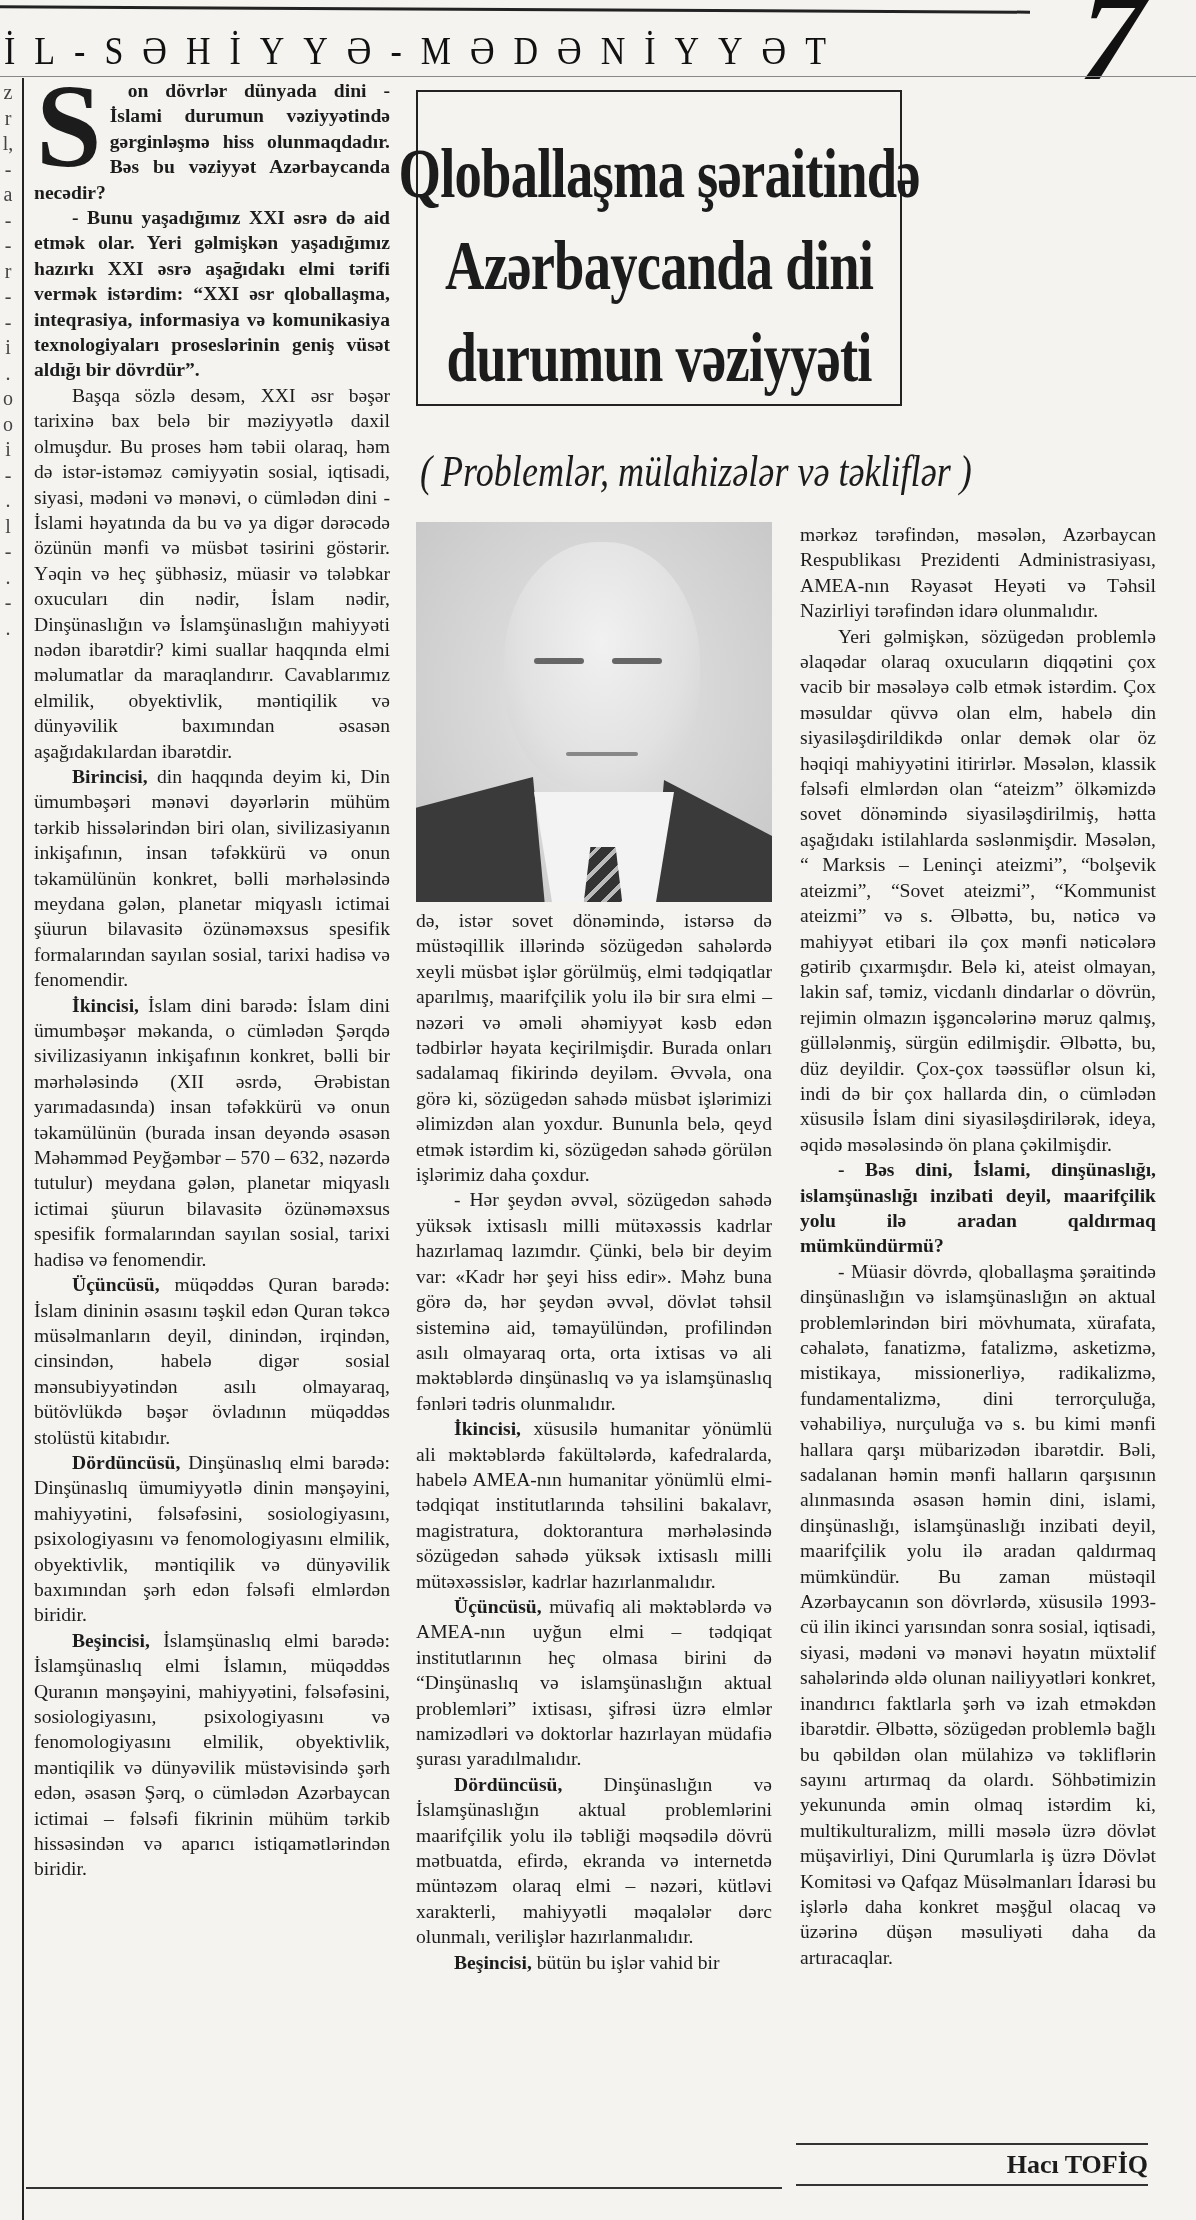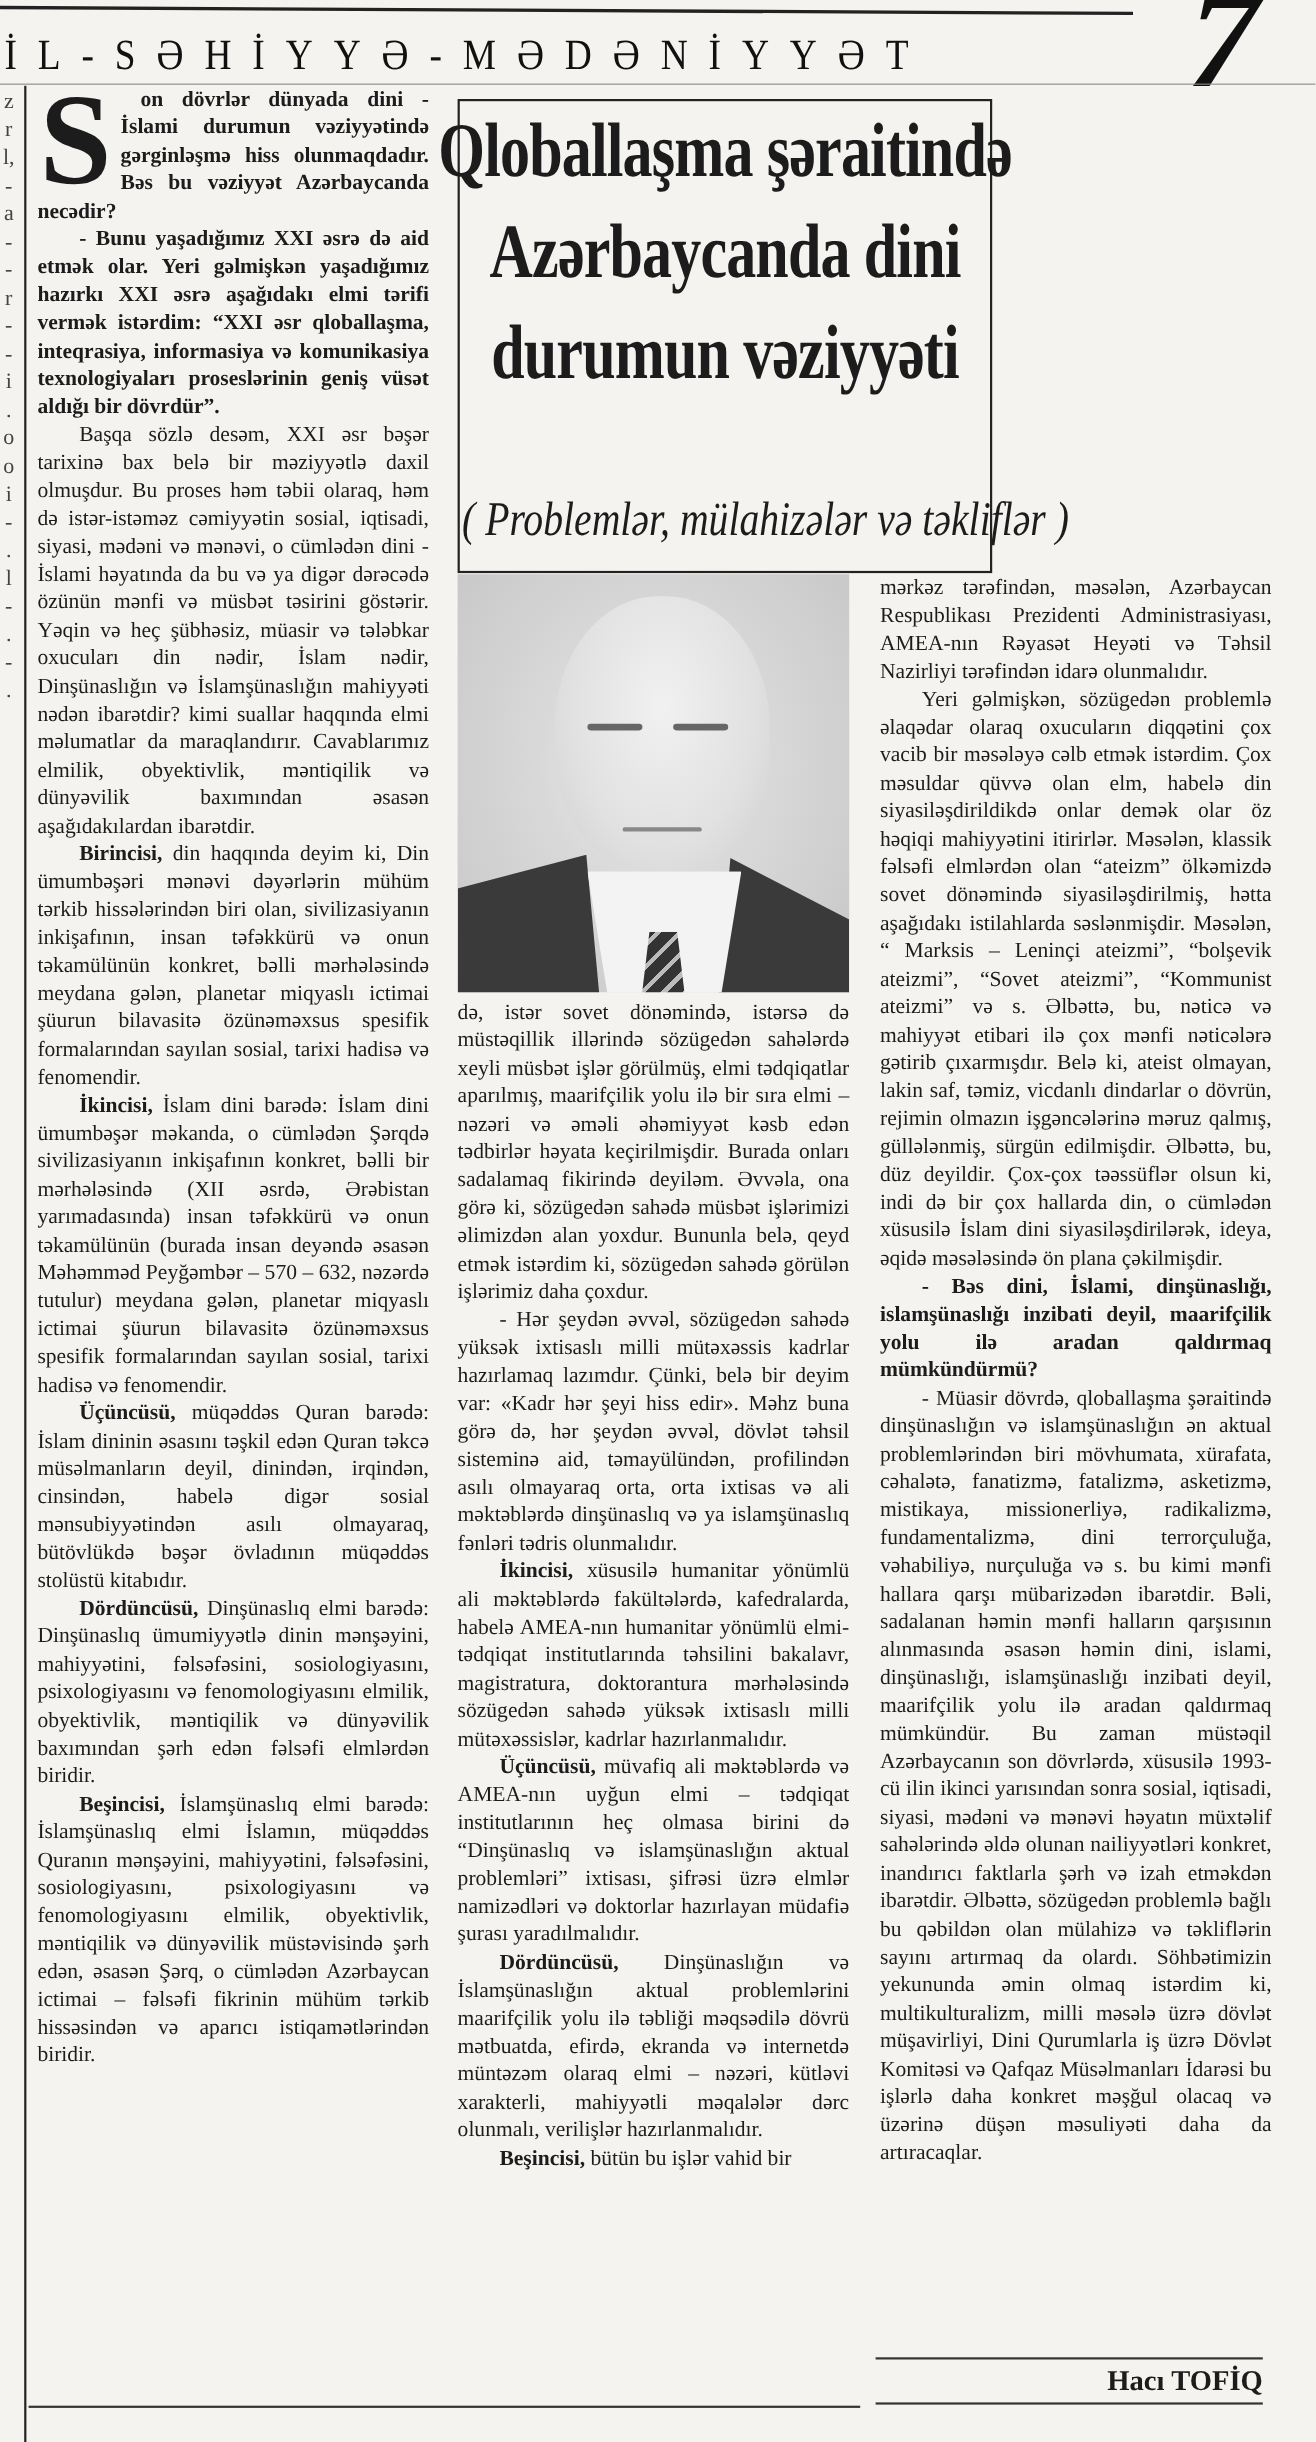--- a/index.html
+++ b/index.html
@@ -37,23 +37,23 @@
   .col .q { font-weight: bold; }
 
   #col1 { left: 34px; top: 78px; width: 356px; }
   .dropcap {
     float: left; font-size: 118px; line-height: 86px; margin: 6px 8px 0 2px;
     font-family: "Liberation Serif", serif; font-weight: bold;
   }
   .lead { font-weight: bold; margin-left: 18px; }
 
   .headline-box {
-    position: absolute; left: 416px; top: 90px; width: 486px; height: 431px;
+    position: absolute; left: 416px; top: 90px; width: 486px; height: 316px;
     border: 2px solid #222; box-sizing: border-box;
-    display: flex; align-items: flex-start; justify-content: center;
+    display: flex; align-items: flex-end; justify-content: center;
   }
   .headline {
     font-family: "Liberation Serif", serif; font-weight: bold;
     font-size: 70px; line-height: 92px; text-align: center; margin: 0;
     transform: scaleX(0.78); letter-spacing: -1px; white-space: nowrap;
   }
   .subtitle {
     position: absolute; left: 420px; top: 444px; width: 760px;
     font-family: "Liberation Serif", serif; font-style: italic;
     font-size: 44px; line-height: 56px; white-space: nowrap;

